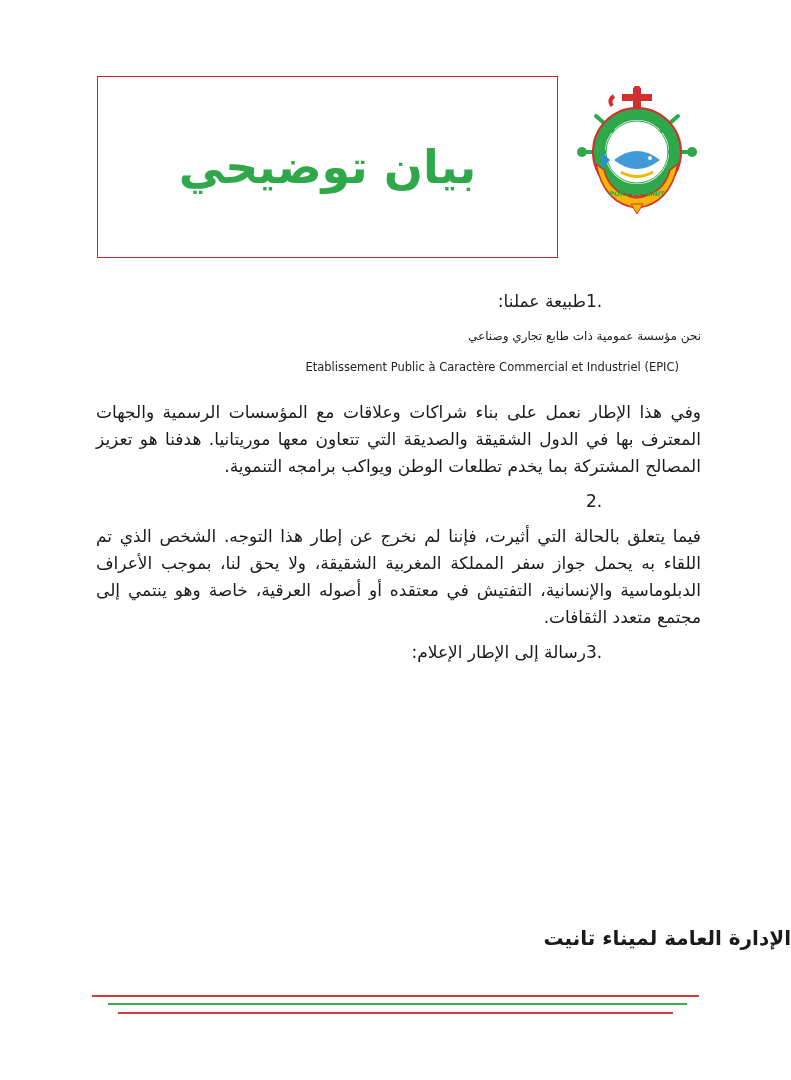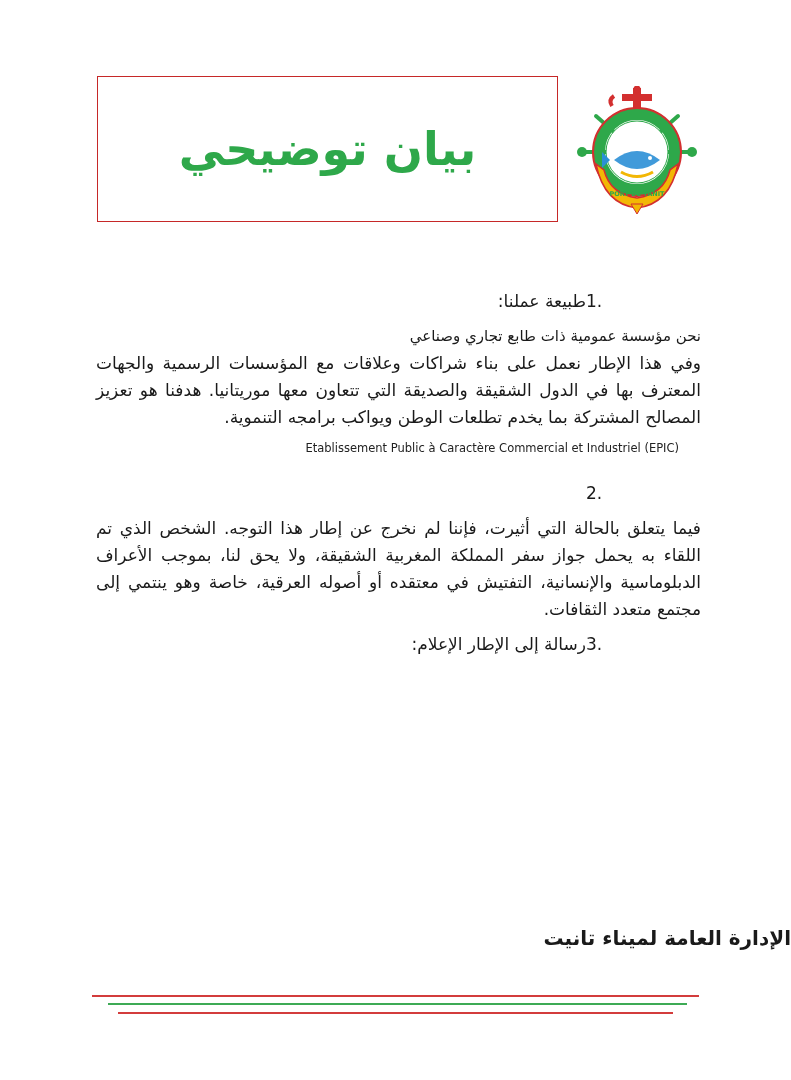--- a/index.html
+++ b/index.html
@@ -1,41 +1,41 @@
 <!DOCTYPE html>
 <html><head>
   <meta charset="utf-8">
   <style>
     html, body { margin: 0; padding: 0; background: #ffffff; }
     body {
       width: 791px; height: 1080px; position: relative; overflow: hidden;
       font-family: "DejaVu Sans", sans-serif; color: #1a1a1a;
     }
     .title-box {
-      position: absolute; left: 97px; top: 76px; width: 461px; height: 146px;
+      position: absolute; left: 97px; top: 76px; width: 461px; height: 182px;
       border: 1.5px solid #c62828; box-sizing: border-box;
       display: flex; align-items: center; justify-content: center;
     }
     .title-text {
       font-family: "DejaVu Sans", sans-serif; font-weight: bold;
       font-size: 46px; color: #2ea84a; direction: rtl;
     }
     .logo { position: absolute; left: 574px; top: 86px; width: 126px; height: 130px; }
     .content {
       position: absolute; left: 96px; right: 90px; top: 280px;
       direction: rtl; text-align: justify; font-size: 17px; line-height: 27px;
     }
     .para { margin: 0; }
     .gap { height: 12px; }
     .item {
       display: flex; direction: rtl; font-size: 17px; line-height: 27px;
       padding-right: 55px; margin: 8px 0;
     }
     .item .num { direction: ltr; width: 60px; text-align: left; }
-    .epic-ar { margin-top: 2px; font-size: 15px; }
+    .epic-ar { margin-top: 2px; font-size: 12px; }
     .epic-fr {
       direction: ltr; text-align: right; font-size: 11.5px; color: #222;
       margin: 4px 22px 18px 0; font-family: "DejaVu Sans", sans-serif;
     }
     .signature {
       position: absolute; left: 0; right: 0; top: 926px; 
       font-weight: bold; font-size: 20px; direction: rtl;
     }
     .rule { position: absolute; height: 1.5px; }
     .rule.r1 { left: 92px; right: 92px; top: 995px; background: #d33c3c; }
@@ -80,22 +80,22 @@
   <text x="63" y="110" text-anchor="middle" font-size="6.5" font-family="DejaVu Sans, sans-serif" fill="#2ea84a" font-weight="bold">PORT DE TANIT</text>
 </svg>
 
 <div class="content">
 
   <div class="item">
     <span class="num">1.</span>
     <span>طبيعة عملنا:</span>
   </div>
   <p class="para epic-ar">نحن مؤسسة عمومية ذات طابع تجاري وصناعي</p>
+  <p class="para epic-fr">Etablissement Public à Caractère Commercial et Industriel (EPIC)</p>
   <p class="para">وفي هذا الإطار نعمل على بناء شراكات وعلاقات مع المؤسسات الرسمية والجهات المعترف بها في الدول الشقيقة والصديقة التي تتعاون معها موريتانيا. هدفنا هو تعزيز المصالح المشتركة بما يخدم تطلعات الوطن ويواكب برامجه التنموية.</p>
-  <p class="para epic-fr">Etablissement Public à Caractère Commercial et Industriel (EPIC)</p>
 
   <div class="item">
     <span class="num">2.</span>
   </div>
   <p class="para">فيما يتعلق بالحالة التي أثيرت، فإننا لم نخرج عن إطار هذا التوجه. الشخص الذي تم اللقاء به يحمل جواز سفر المملكة المغربية الشقيقة، ولا يحق لنا، بموجب الأعراف الدبلوماسية والإنسانية، التفتيش في معتقده أو أصوله العرقية، خاصة وهو ينتمي إلى مجتمع متعدد الثقافات.</p>
 
   <div class="item">
     <span class="num">3.</span>
     <span>رسالة إلى الإطار الإعلام:</span>
   </div>

